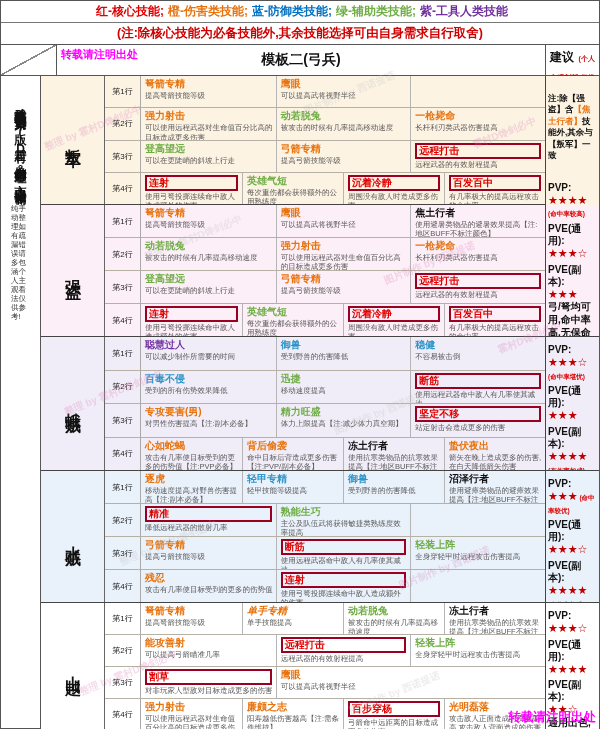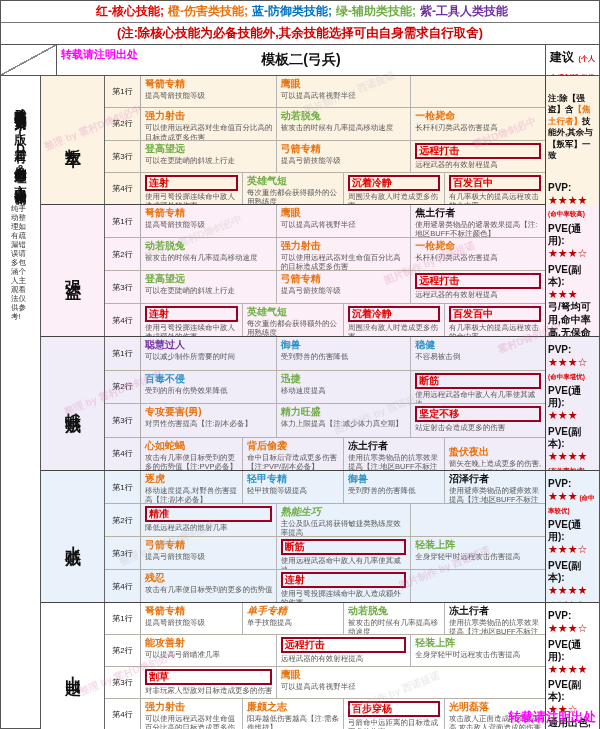--- a/index.html
+++ b/index.html
@@ -315,21 +315,21 @@
                 </div>
                 <div class="cell" style="flex-basis: 25%;">
                   <span class="skill-name" style="color: rgb(232, 114, 12);">背后偷袭</span>
                   <div class="skill-desc">命中目标后背造成更多伤害【注:PVP/副本必备】</div>
                 </div>
                 <div class="cell" style="flex-basis: 25%;">
                   <span class="skill-name" style="color: rgb(17, 17, 17);">冻土行者</span>
                   <div class="skill-desc">使用抗寒类物品的抗寒效果提高【注:地区BUFF不标注颜色】</div>
                 </div>
                 <div class="cell" style="flex-basis: 25%;">
-                  <span class="skill-name" style="color: rgb(232, 114, 12); margin-top: 6px;">蛰伏夜出</span>
+                  <span class="skill-name" style="color: rgb(232, 114, 12);">蛰伏夜出</span>
                   <div class="skill-desc">箭矢在晚上造成更多的伤害,在白天降低箭矢伤害</div>
                 </div>
               </div>
             </div>
           </div>
         </div>
         <div class="section" style="height: 132px; background: rgb(233, 241, 251);">
           <div class="faction">
             <div class="faction-name">水贼</div>
           </div>
@@ -356,21 +356,21 @@
               </div>
             </div>
             <div class="row">
               <div class="rowlabel">第2行</div>
               <div class="cells">
                 <div class="cell" style="flex-basis: 33.3333%;">
                   <span class="skill-name boxed">精准</span>
                   <div class="skill-desc">降低远程武器的散射几率</div>
                 </div>
                 <div class="cell" style="flex-basis: 33.3333%;">
-                  <span class="skill-name" style="color: rgb(111, 173, 69); font-style: italic;">熟能生巧</span>
+                  <span class="skill-name" style="color: rgb(111, 173, 69);">熟能生巧</span>
                   <div class="skill-desc">主公及队伍武将获得敏捷类熟练度效率提高</div>
                 </div>
                 <div class="cell" style="flex-basis: 33.3333%;"></div>
               </div>
             </div>
             <div class="row">
               <div class="rowlabel">第3行</div>
               <div class="cells">
                 <div class="cell" style="flex-basis: 33.3333%;">
                   <span class="skill-name" style="color: rgb(232, 114, 12);">弓箭专精</span>

